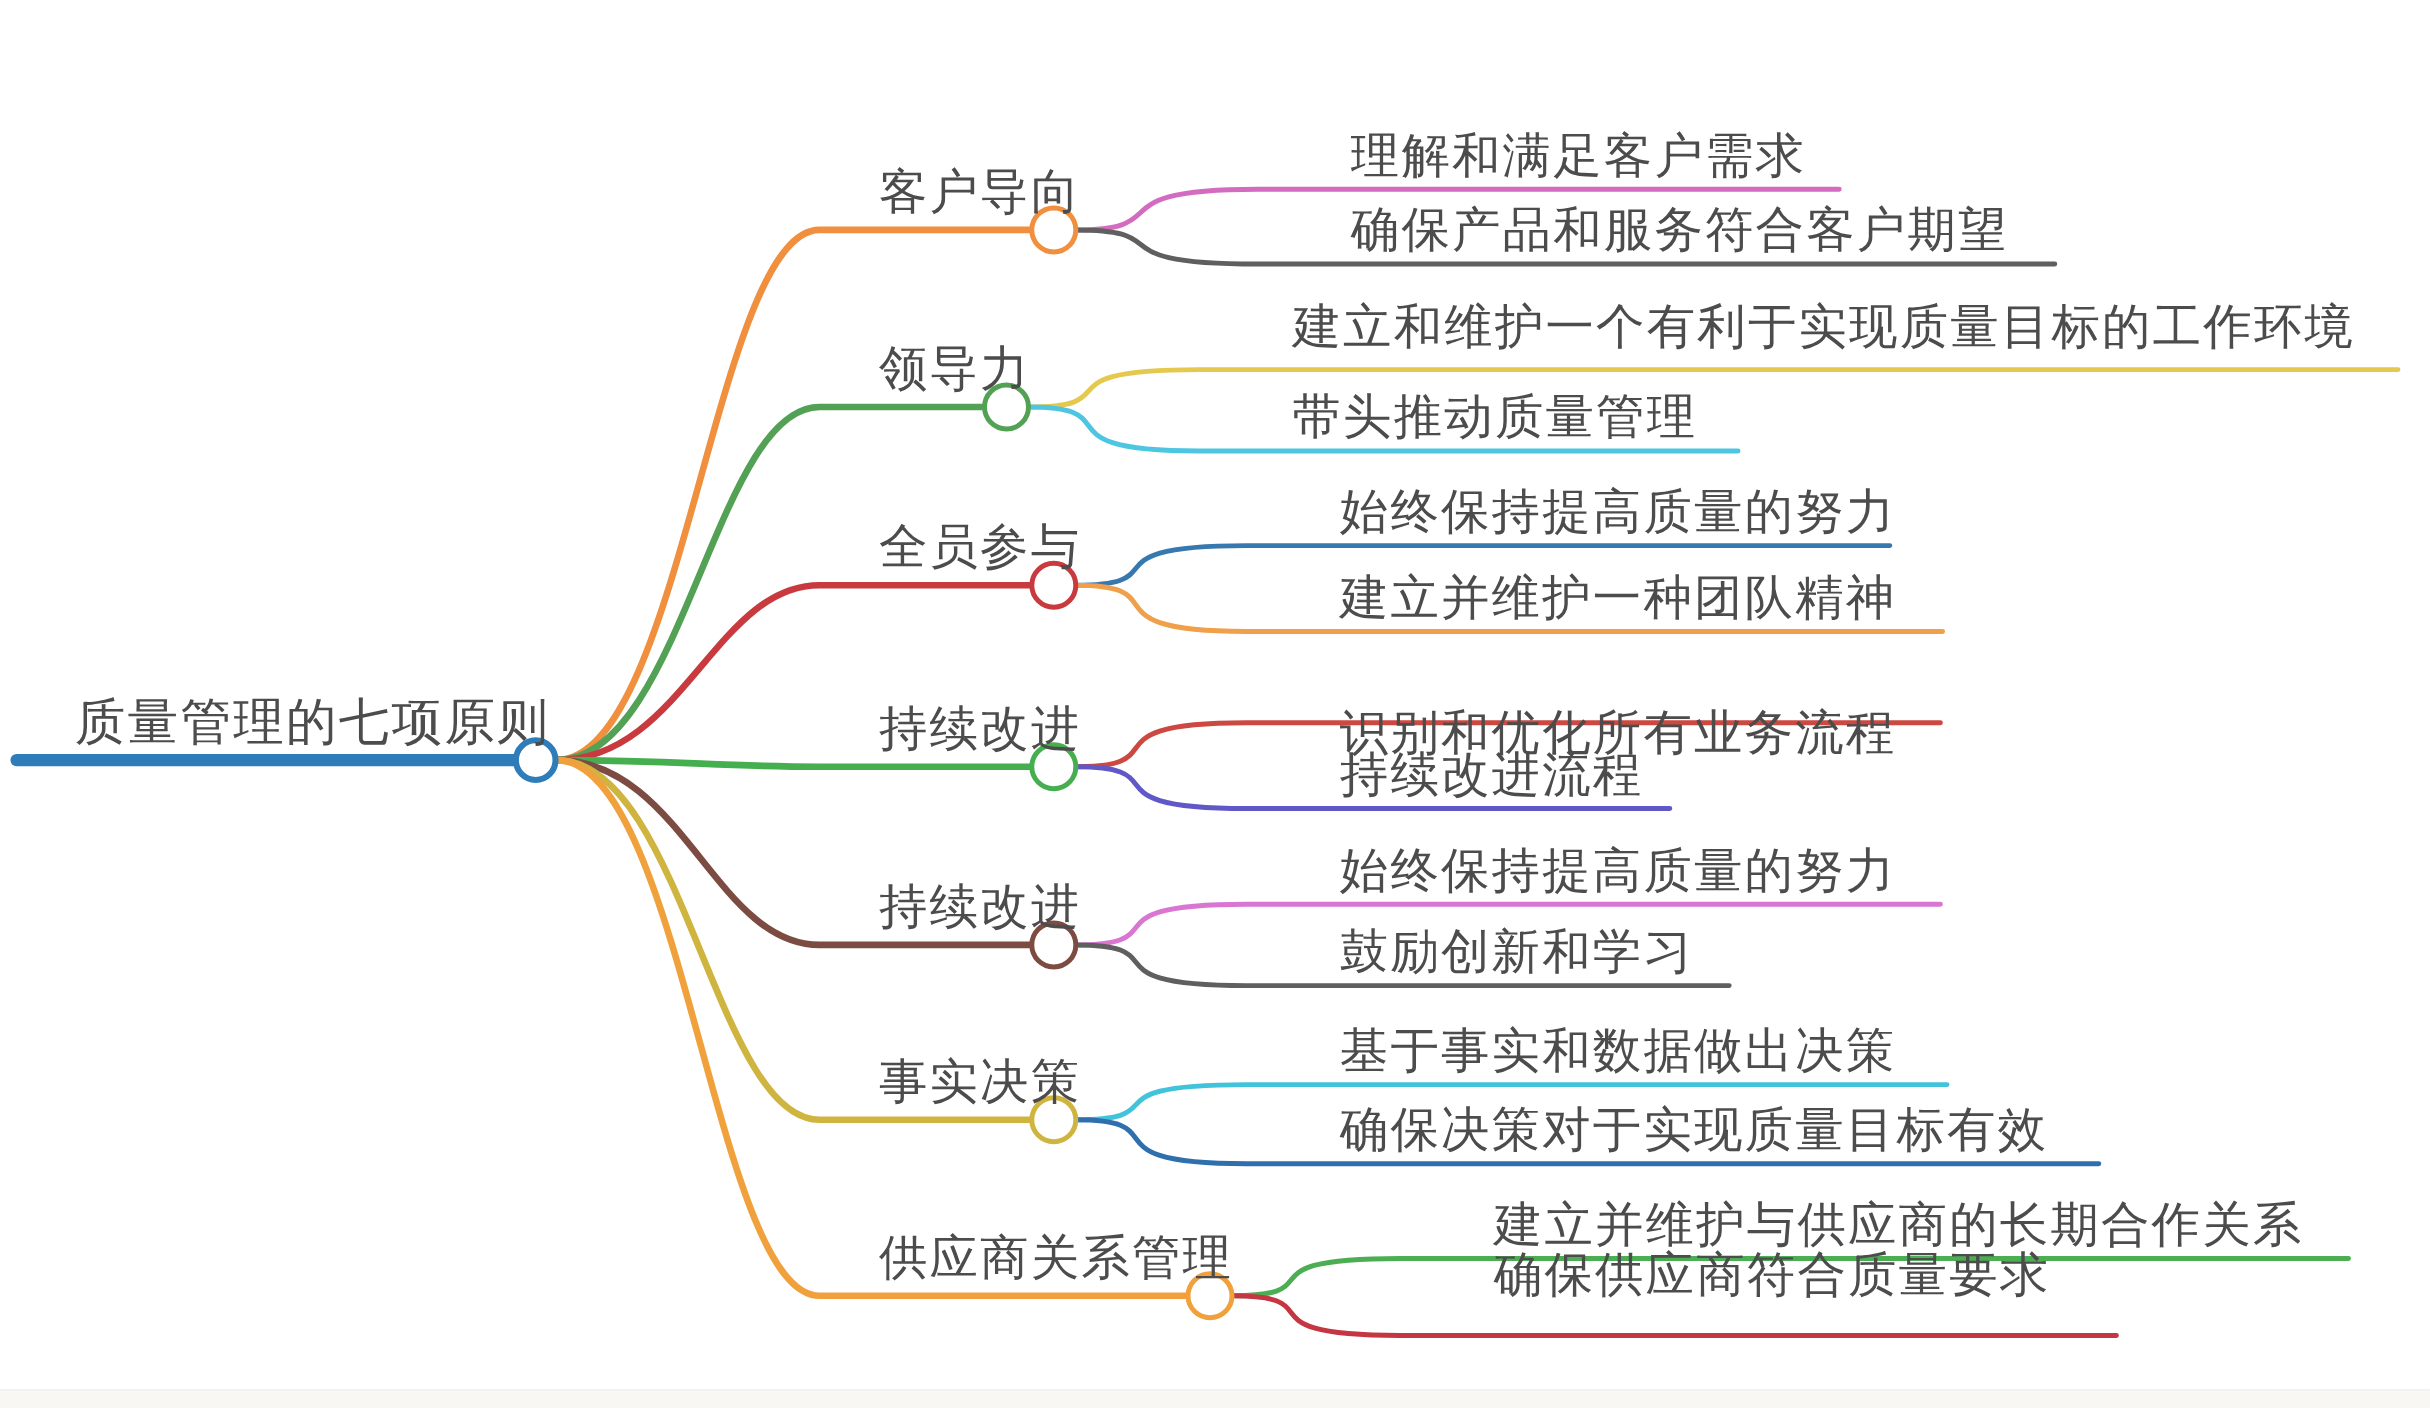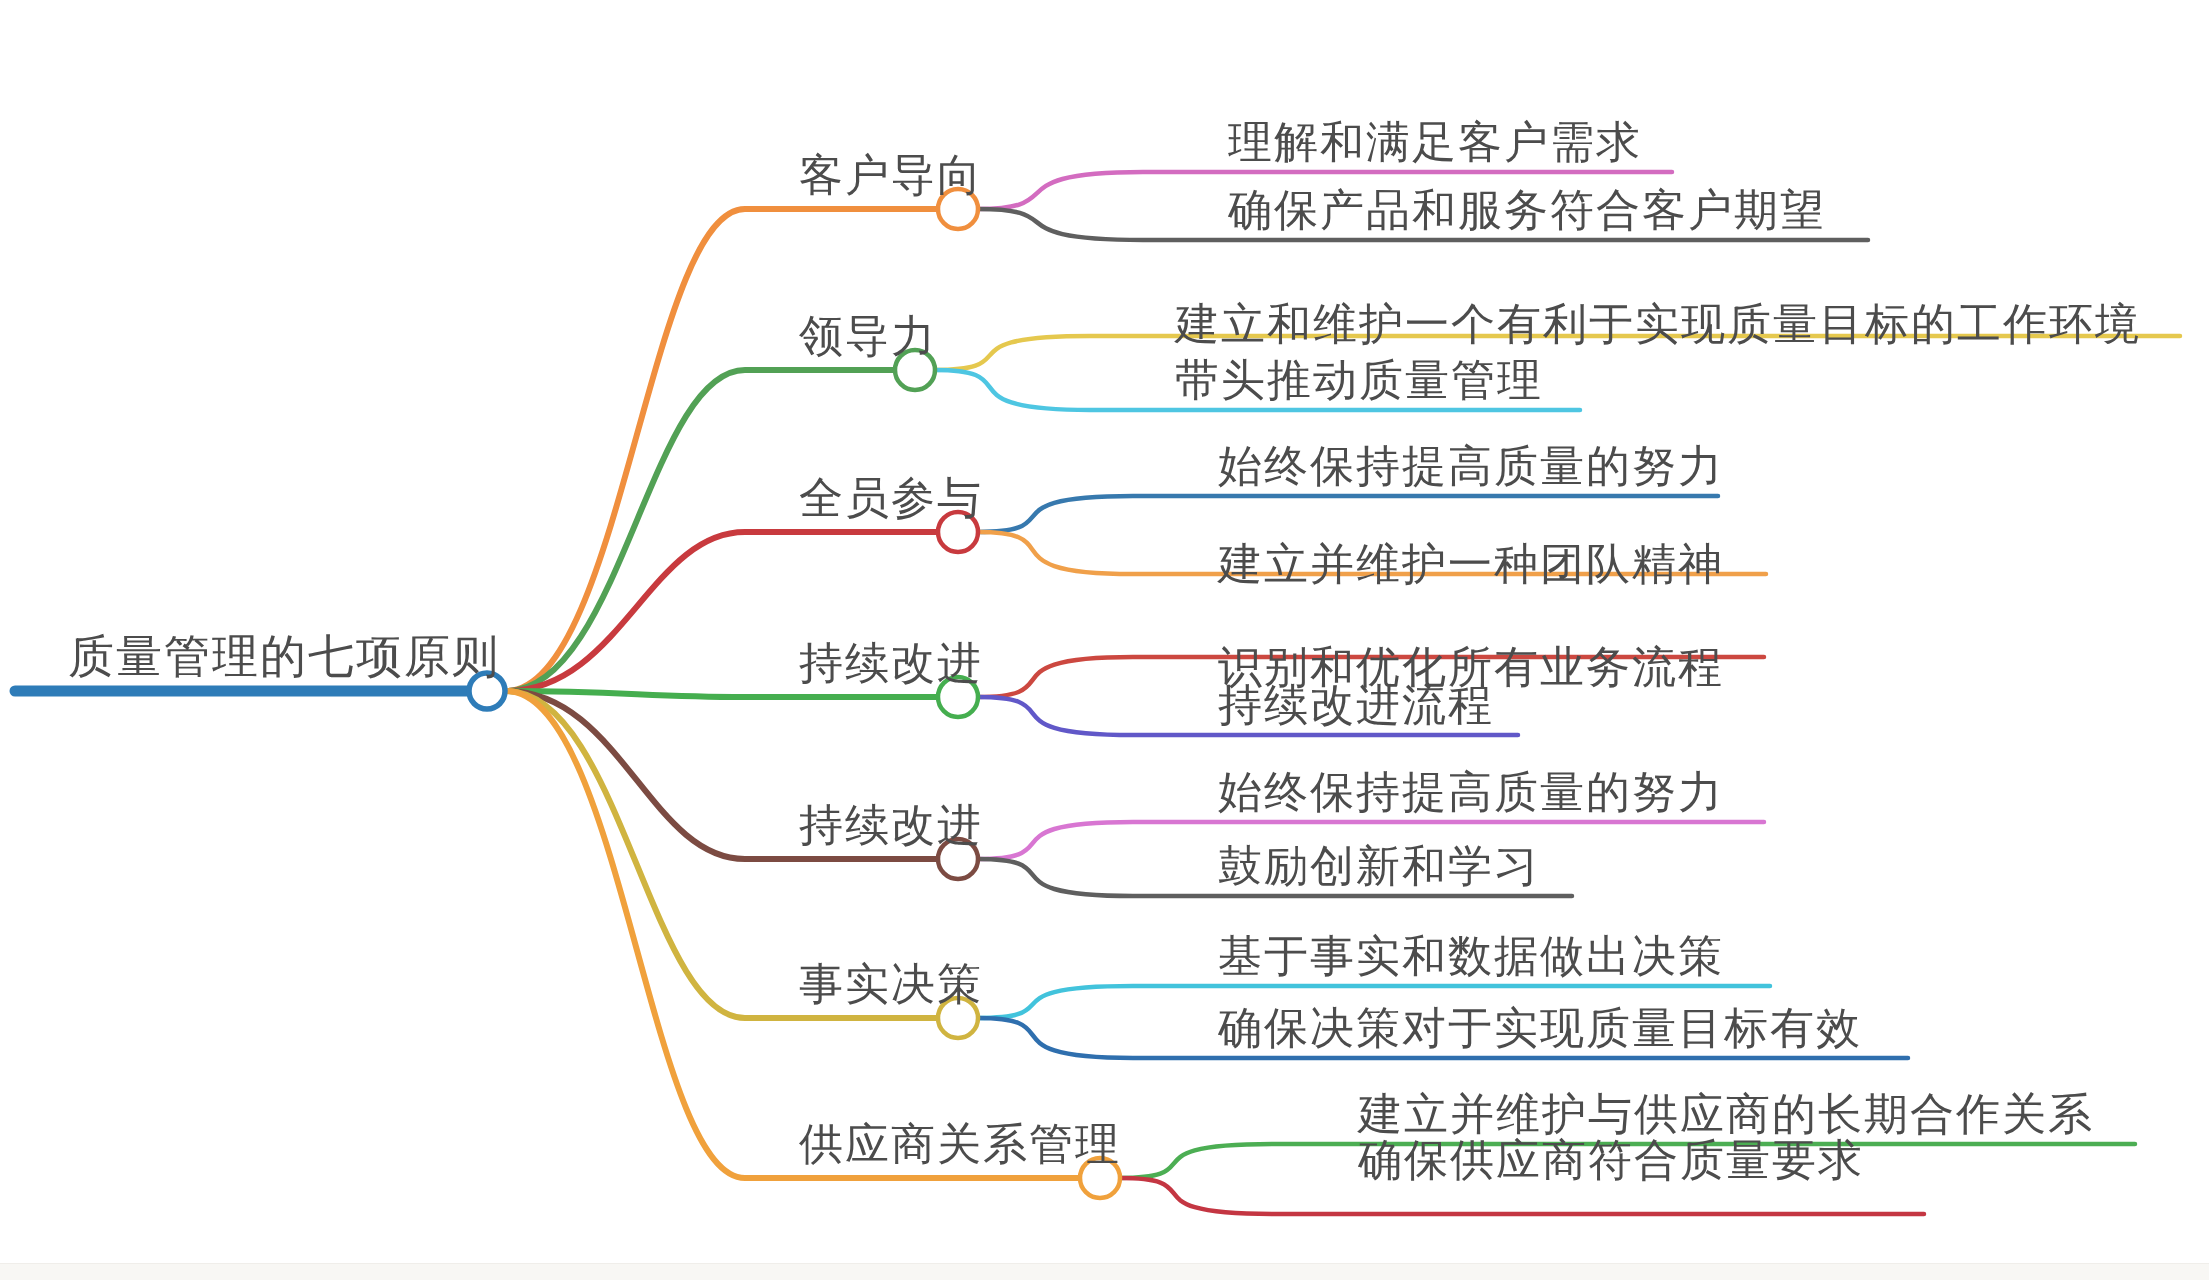--- a/index.html
+++ b/index.html
@@ -61,25 +61,25 @@
       <path d="M 1120 1178 C 1215 1178, 1123 1144, 1273 1144 L 2135 1144" stroke="#4cae53" stroke-width="4.5" fill="none" stroke-linecap="round"></path>
       <path d="M 1120 1178 C 1215 1178, 1123 1214, 1273 1214 L 1924 1214" stroke="#c43642" stroke-width="4.5" fill="none" stroke-linecap="round"></path>
       <circle cx="1100" cy="1178" r="20" fill="#ffffff" stroke="#f0a13c" stroke-width="4.5"></circle>
       <circle cx="487" cy="691" r="18" fill="#ffffff" stroke="#2e7cb8" stroke-width="5.5"></circle>
     </svg>
   <div id="nodes">
     <div class="lbl root-lbl" id="root-label" style="left: 38px; top: 633px; margin-left: 30px;">质量管理的七项原则</div>
   <div class="lbl child-lbl" style="left: 1228px; top: 120px;">理解和满足客户需求</div>
       <div class="lbl child-lbl" style="left: 1228px; top: 188px;">确保产品和服务符合客户期望</div>
       <div class="lbl branch-lbl" style="left: 755px; top: 153px;">客户导向</div>
-      <div class="lbl child-lbl" style="left: 1175px; top: 302px; text-align: right;">建立和维护一个有利于实现质量目标的工作环境</div>
+      <div class="lbl child-lbl" style="left: 1175px; top: 276px; text-align: right;">建立和维护一个有利于实现质量目标的工作环境</div>
       <div class="lbl child-lbl" style="left: 1175px; top: 358px;">带头推动质量管理</div>
       <div class="lbl branch-lbl" style="left: 755px; top: 314px;">领导力</div>
       <div class="lbl child-lbl" style="left: 1218px; top: 444px;">始终保持提高质量的努力</div>
-      <div class="lbl child-lbl" style="left: 1218px; top: 522px; margin-top: 20px;">建立并维护一种团队精神</div>
+      <div class="lbl child-lbl" style="left: 1218px; top: 522px;">建立并维护一种团队精神</div>
       <div class="lbl branch-lbl" style="left: 755px; top: 476px;">全员参与</div>
       <div class="lbl child-lbl" style="left: 1218px; top: 605px; margin-top: 40px;">识别和优化所有业务流程</div>
       <div class="lbl child-lbl" style="left: 1218px; top: 683px; text-align: right;">持续改进流程</div>
       <div class="lbl branch-lbl" style="left: 755px; top: 641px;">持续改进</div>
       <div class="lbl child-lbl" style="left: 1218px; top: 770px;">始终保持提高质量的努力</div>
       <div class="lbl child-lbl" style="left: 1218px; top: 844px;">鼓励创新和学习</div>
       <div class="lbl branch-lbl" style="left: 755px; top: 803px;">持续改进</div>
       <div class="lbl child-lbl" style="left: 1218px; top: 934px;">基于事实和数据做出决策</div>
       <div class="lbl child-lbl" style="left: 1218px; top: 1006px;">确保决策对于实现质量目标有效</div>
       <div class="lbl branch-lbl" style="left: 755px; top: 962px;">事实决策</div>

